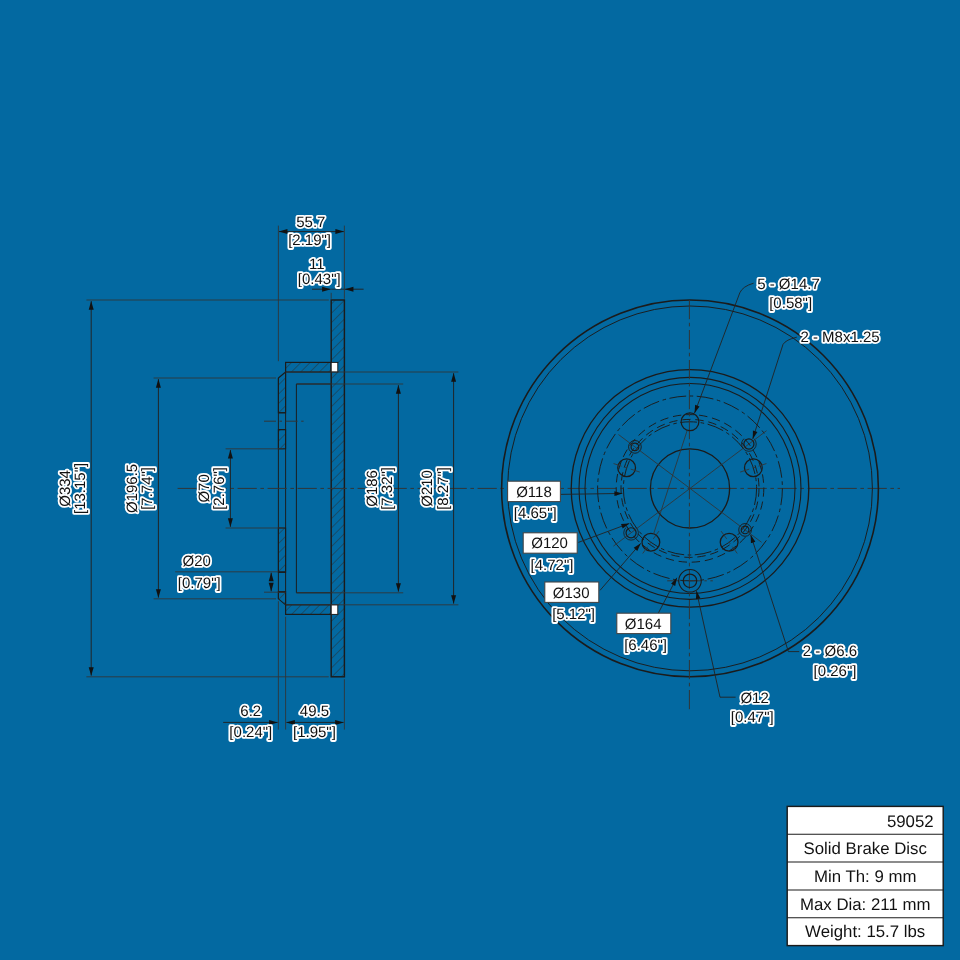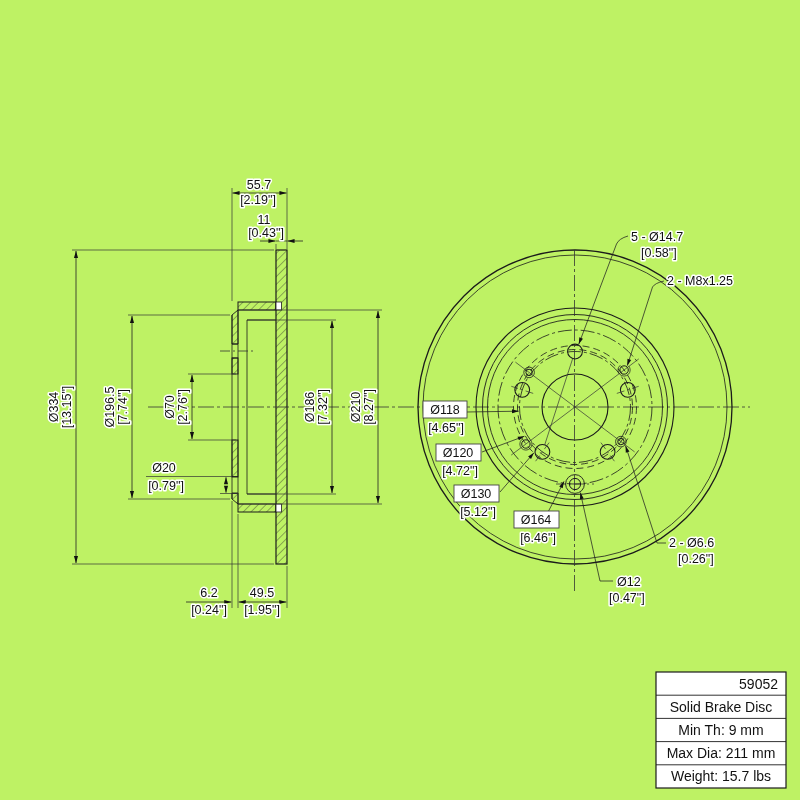--- a/index.html
+++ b/index.html
@@ -1,16 +1,16 @@
 <!DOCTYPE html>
 <html><head>
 <meta charset="utf-8">
 <style>
   html,body{margin:0;padding:0;background:#ffffff;}
-  .page{width:800px;height:800px;background:#bef264;position:relative;font-family:"Liberation Sans",sans-serif;}
+  .page{width:800px;height:800px;background:#0369a1;position:relative;font-family:"Liberation Sans",sans-serif;}
   svg text{font-family:"Liberation Sans","DejaVu Sans",sans-serif;fill:#111;}
   .dim{font-size:12.5px;}
   .dimr{font-size:12.5px;}
   .halo{paint-order:stroke;stroke:#ffffff;stroke-width:3px;stroke-linejoin:round;}
   .tb{font-size:14px;}
 </style>
 </head>
 <body>
 
 <div class="page">

